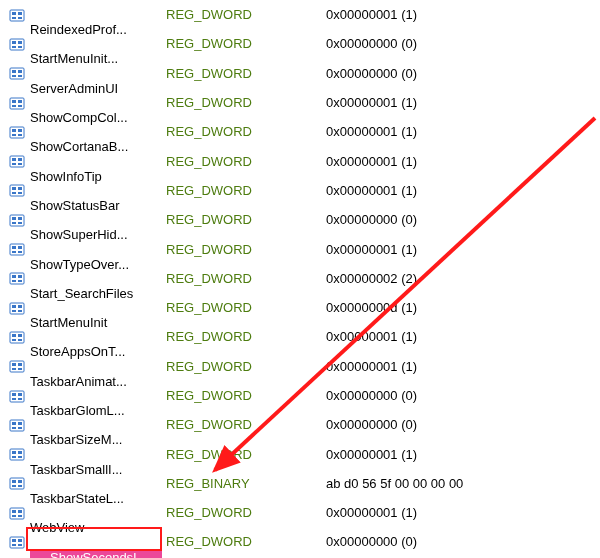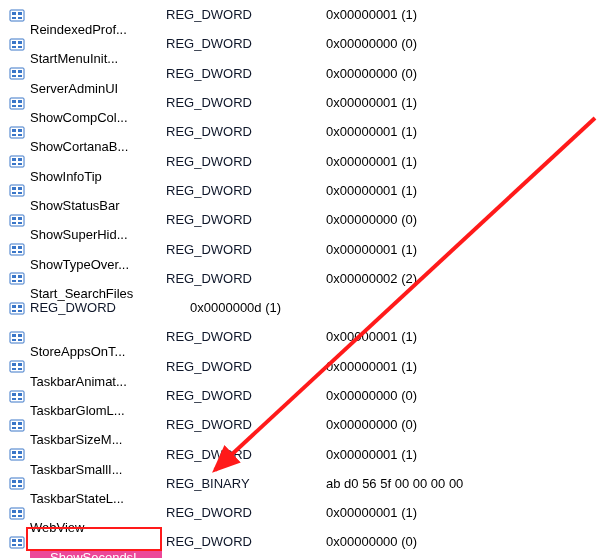--- a/index.html
+++ b/index.html
@@ -33,21 +33,21 @@
       padding-left: 4px;
       white-space: nowrap;
       overflow: hidden;
       color: #000;
       margin-top: 30px;
     }
     .type-cell {
       width: 160px;
       padding-left: 4px;
       white-space: nowrap;
-      color: #0f172a;
+      color: #4d7c0f;
     }
     .data-cell {
       flex: 1;
       padding-left: 4px;
       white-space: nowrap;
       color: #000;
     }
     .selected .name-cell span.sel-text {
       background: #ec4899;
       color: #fff;
@@ -222,20 +222,21 @@
     <div class="row">
       <div class="icon-cell">
         <svg class="reg-icon" viewBox="0 0 16 16">
           <rect x="1" y="3" width="14" height="11" rx="1" fill="#fff" stroke="#3a76c8" stroke-width="1"></rect>
           <rect x="3" y="5" width="4" height="3" fill="#3a76c8"></rect>
           <rect x="9" y="5" width="4" height="3" fill="#3a76c8"></rect>
           <rect x="3" y="10" width="4" height="2" fill="#3a76c8"></rect>
           <rect x="9" y="10" width="4" height="2" fill="#3a76c8"></rect>
         </svg>
       </div>
+      <div class="name-cell">StartMenuInit</div>
       <div class="type-cell">REG_DWORD</div>
       <div class="data-cell">0x0000000d (1)</div>
     </div>
     <div class="row">
       <div class="icon-cell">
         <svg class="reg-icon" viewBox="0 0 16 16">
           <rect x="1" y="3" width="14" height="11" rx="1" fill="#fff" stroke="#3a76c8" stroke-width="1"></rect>
           <rect x="3" y="5" width="4" height="3" fill="#3a76c8"></rect>
           <rect x="9" y="5" width="4" height="3" fill="#3a76c8"></rect>
           <rect x="3" y="10" width="4" height="2" fill="#3a76c8"></rect>

